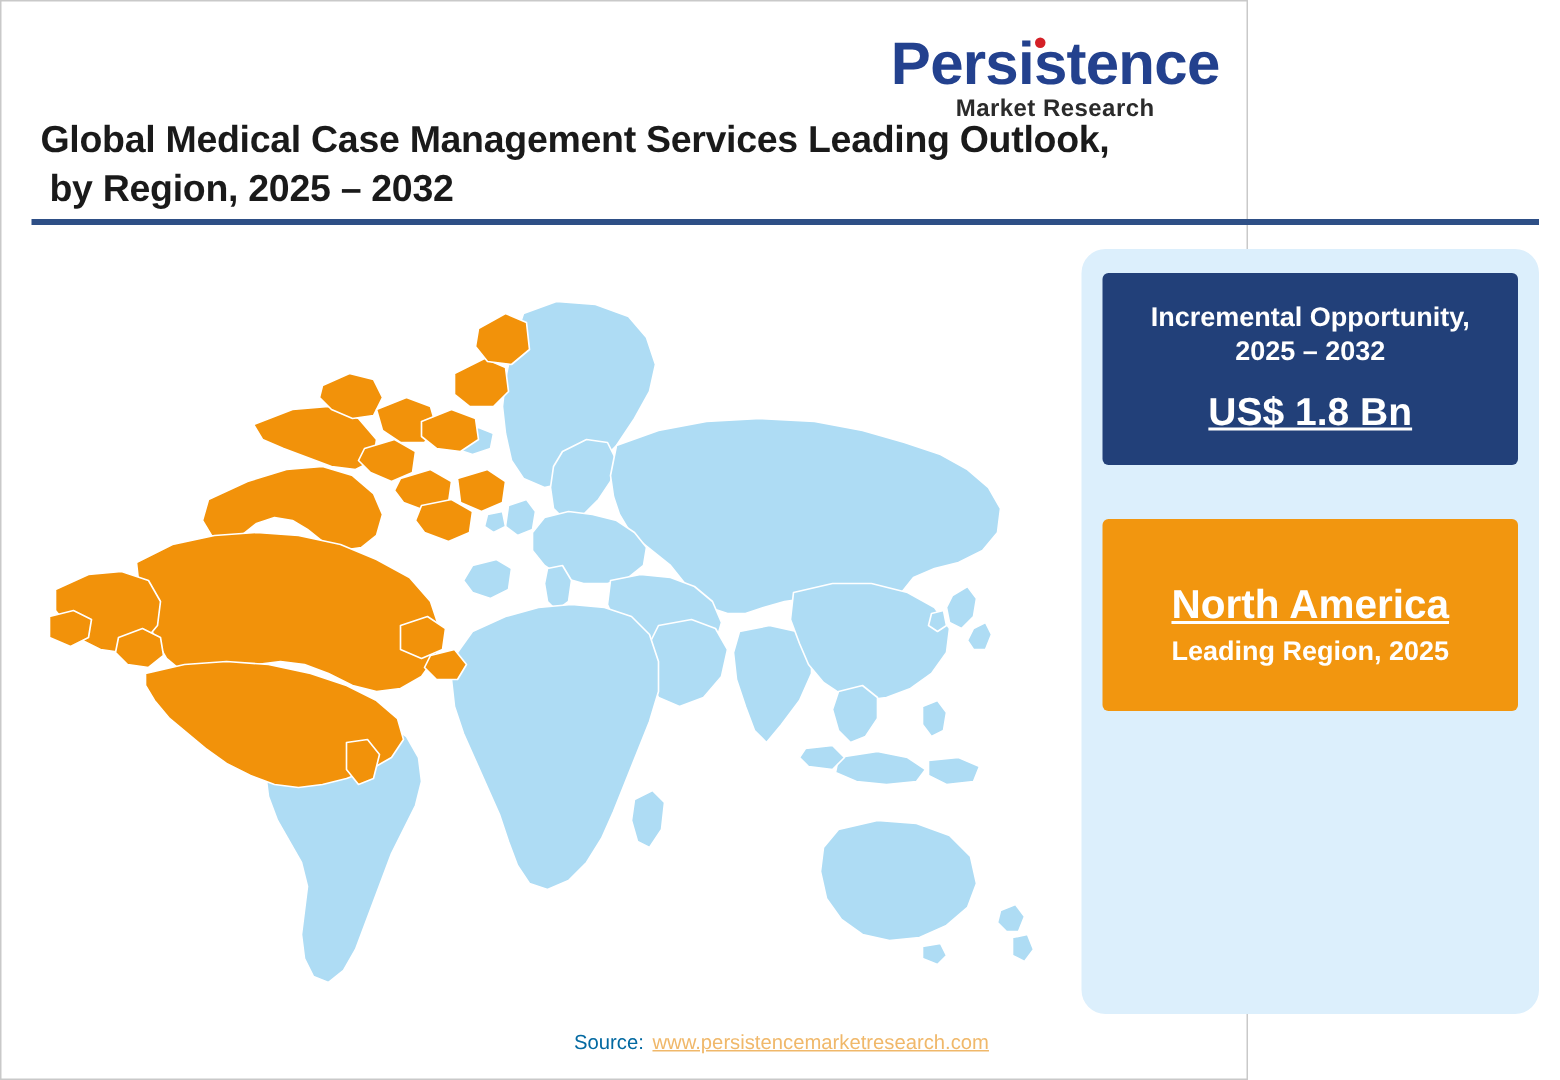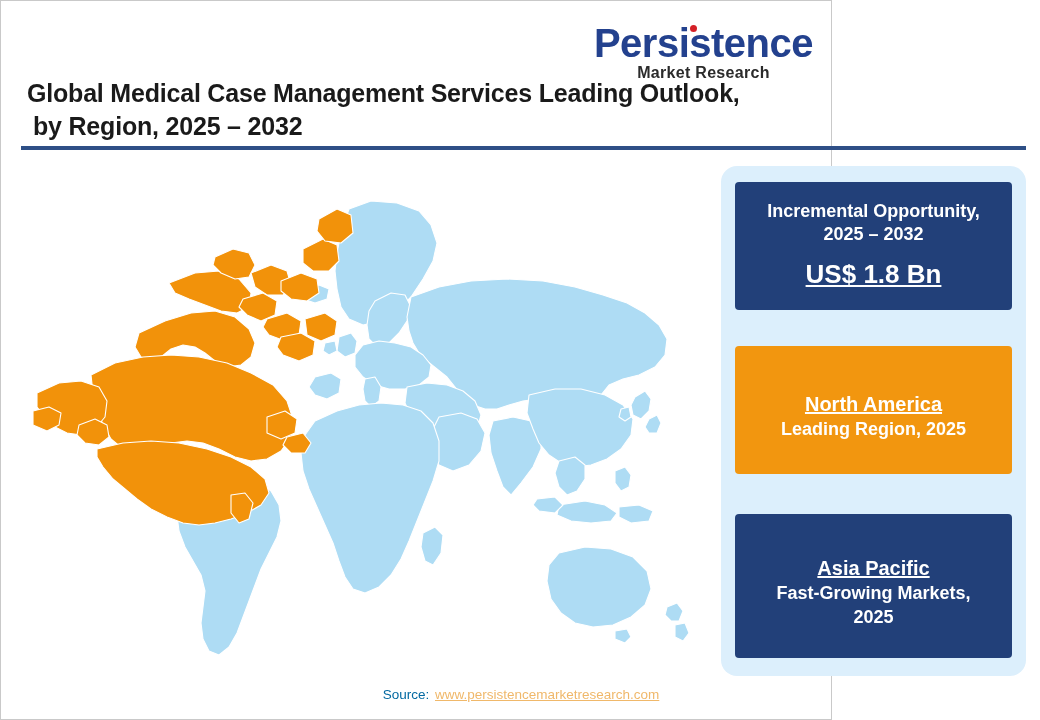--- a/index.html
+++ b/index.html
@@ -69,21 +69,21 @@
   .card.orange { background:#f2960f; }
   #card-0 { top:16px; height:128px; }
   #card-1 { top:180px; height:128px; }
   #card-2 { top:348px; height:144px; }
   .card .small {
     font-size:18px; font-weight:bold; line-height:1.28;
   }
   .card .big {
     font-size:26px; font-weight:bold; line-height:1.3; margin-top:12px;text-decoration:underline;
   }
-  .card .big.region { font-size:20px; }
+  .card .big.region { font-size:27px; }
   .card .small.under { margin-top:1px; }
 
   
   #source {
     position:absolute; left:0; top:686px; width:1040px;
     text-align:center; font-size:13.5px; color:#1a1a1a;
   }
   #source .lbl { color:#0369a1; }
   #source a, #source .url {
     color:#f0b86a; text-decoration:underline; margin-left:2px;
@@ -205,25 +205,20 @@
       <div class="small">Incremental Opportunity,</div>
       <div class="small">2025 – 2032</div>
       <div class="big">US$ 1.8 Bn</div>
     </div>
 
     <div class="card orange" id="card-1">
       <div class="big region">North America</div>
       <div class="small under">Leading Region, 2025</div>
     </div>
 
-    <div class="card navy" id="card-2">
-      <div class="big region">Asia Pacific</div>
-      <div class="small under">Fast-Growing Markets,</div>
-      <div class="small">2025</div>
-    </div>
 
   </div>
 
   <div id="source">
     <span class="lbl">Source:</span>
     <span class="url">www.persistencemarketresearch.com</span>
   </div>
 
 </div>
 

